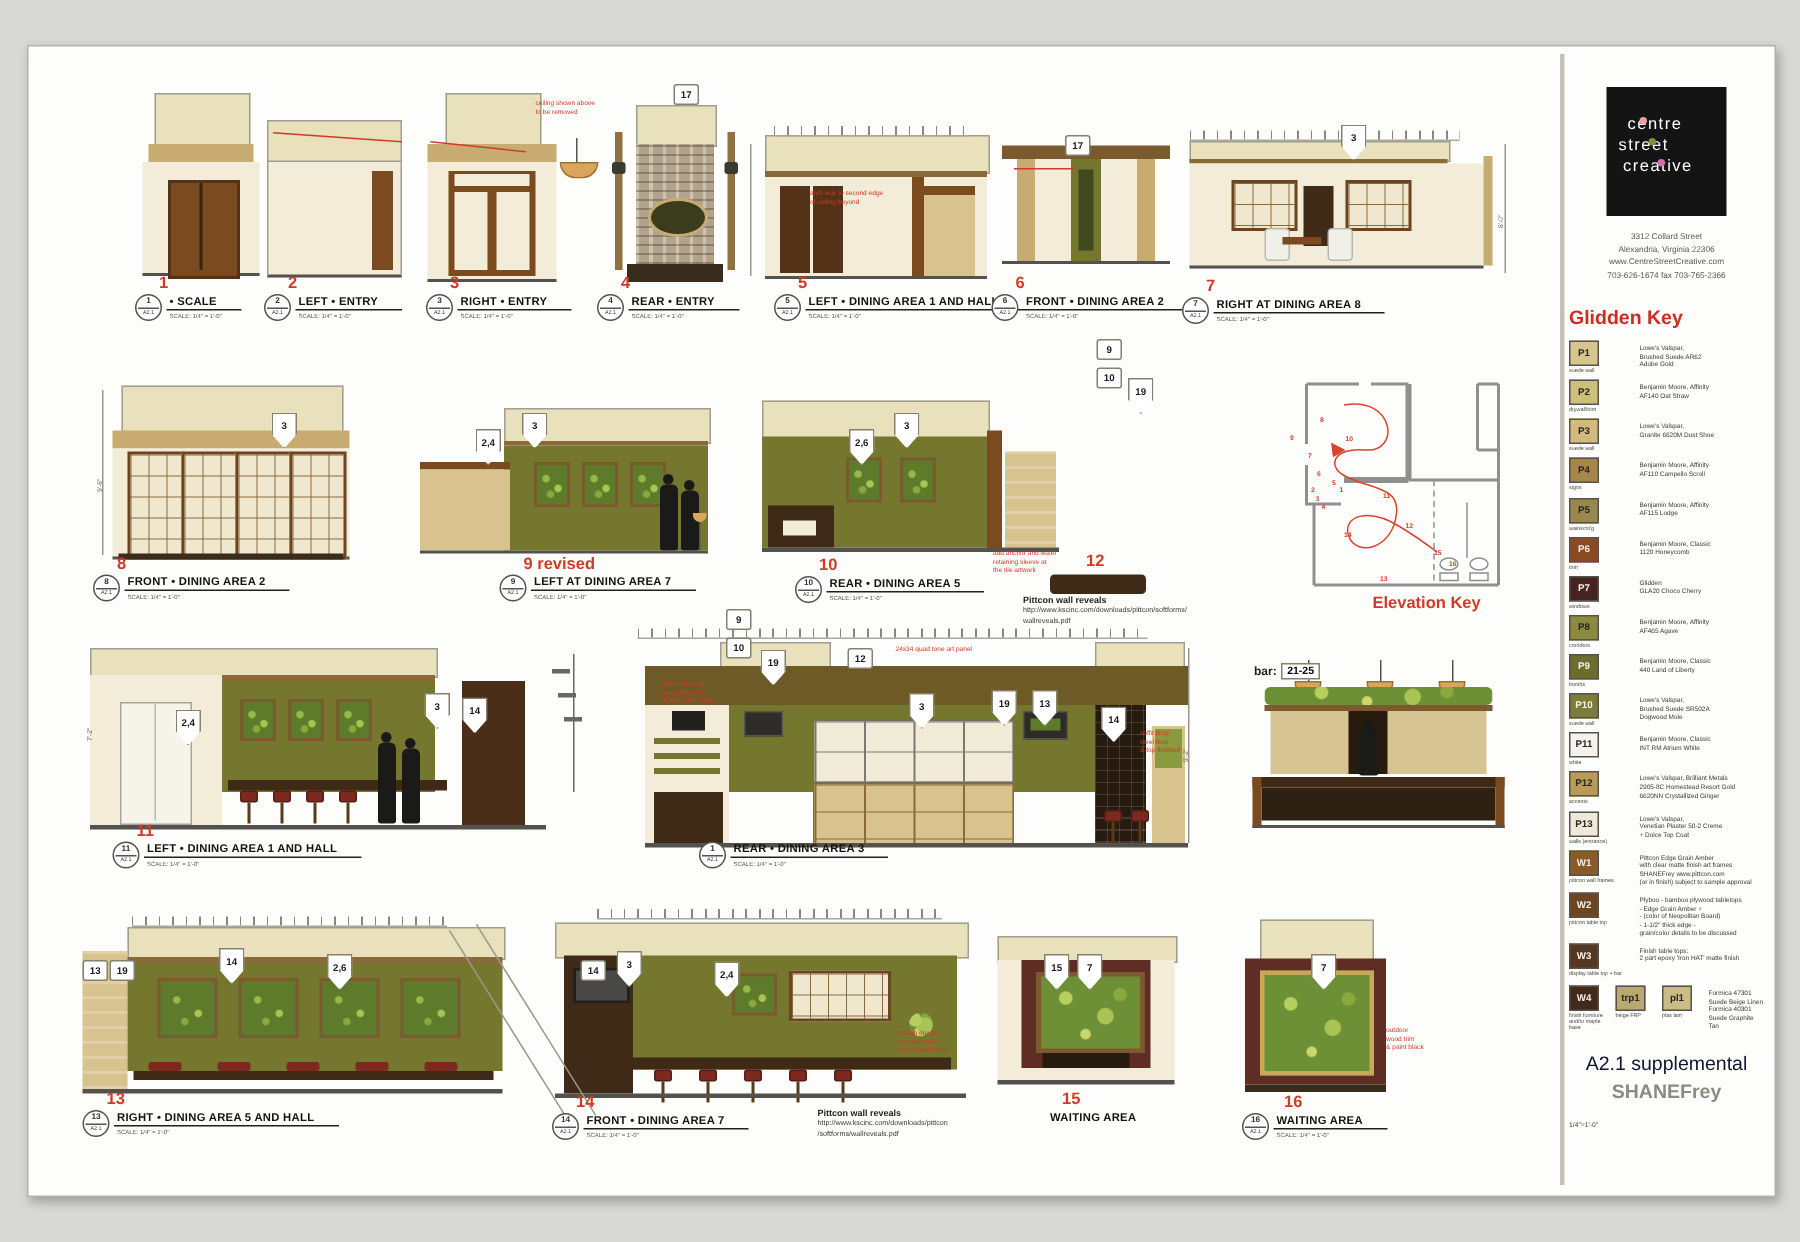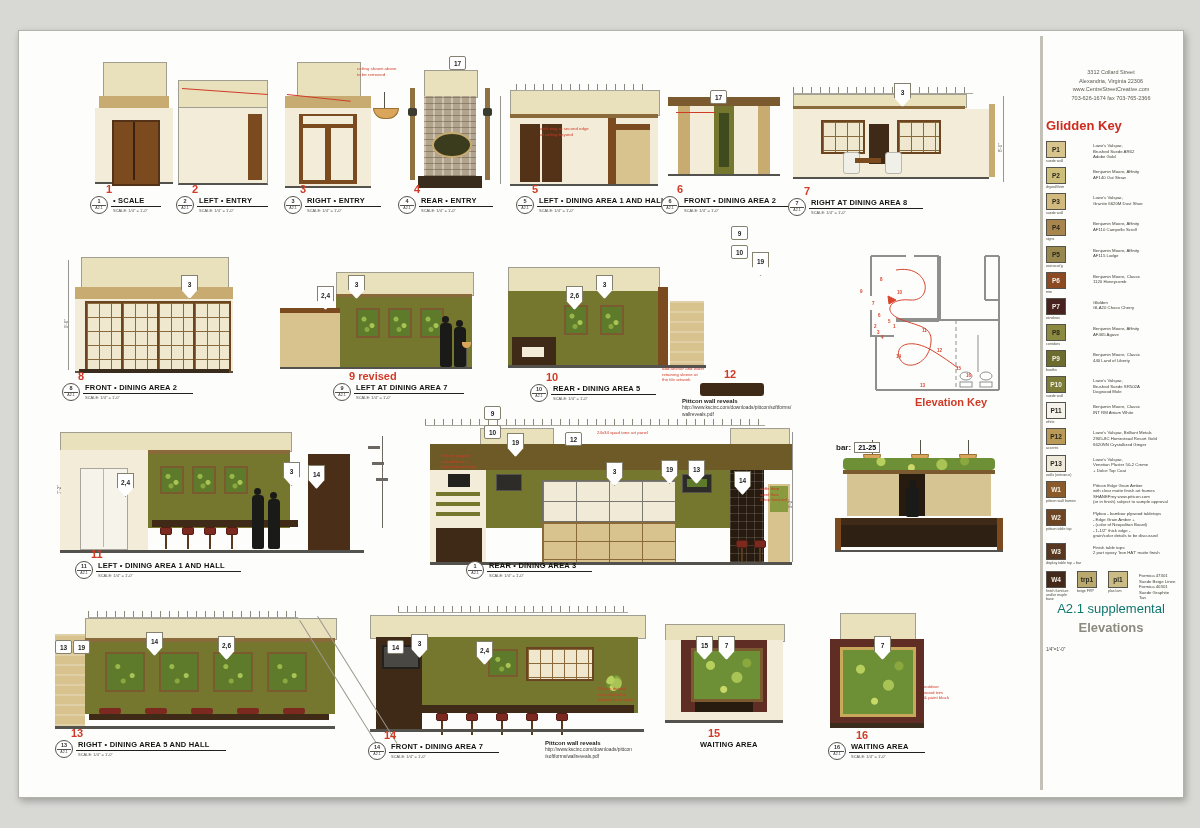--- a/index.html
+++ b/index.html
@@ -67,21 +67,21 @@
   .fk-row{display:flex;gap:7px;margin-bottom:4px;align-items:flex-start}
   .fk-left{width:40px;flex:0 0 auto}
   .fk-sw{width:18px;height:15px;border:1px solid #55534c;font-size:6.5px;font-weight:bold;display:flex;align-items:center;justify-content:center}
   .fk-sub{font-size:3.6px;color:#4a483f;line-height:1.15;margin-top:1px;width:40px}
   .fk-desc{font-size:4.3px;color:#3c3a32;line-height:1.3;padding-top:2px}
   #fk-bottom{display:flex;gap:5px;margin-top:6px;align-items:flex-start}
   #tavern{position:relative;width:116px;height:48px;border:2.5px solid #8f8d82;border-radius:50%;margin:26px auto 0;display:flex;flex-direction:column;align-items:center;justify-content:center;font-family:"DejaVu Serif",serif;color:#111}
   .tav1{font-size:10px;font-weight:bold;letter-spacing:.4px}
   .tav2{font-size:5px;font-style:italic;line-height:4px}
   .tav3{font-size:11.5px;font-weight:bold;letter-spacing:.4px}
-  #sheetnum{text-align:center;font-size:13px;color:#0f766e}
+  #sheetnum{margin-top:14px;text-align:center;font-size:13px;color:#0f172a}
   #sheetname{margin-top:4px;text-align:center;font-size:13px;font-weight:bold;color:#8d8b80}
   #sheetscale{margin-top:12px;font-size:4.5px;color:#4a483f}
   #keylabel{position:absolute;left:915px;top:396px;color:#d03b28;font-weight:bold;font-size:11px;z-index:9}
   .knum{position:absolute;color:#d8442e;font-size:4.5px;font-weight:bold;z-index:5}
   #barnote{position:absolute;left:836px;top:442px;z-index:9;display:flex;gap:3px;align-items:center}
   #barnote .bn{font-weight:bold;font-size:8px;color:#201e1a}
   #barnote .bnt{border:1px solid #84816f;background:#fff;font-weight:bold;font-size:7px;padding:1px 3px}
   .pend{position:absolute}
   .pend .stem{width:1px;height:14px;background:#55534c;margin:0 auto}
   .pend .shade{width:16px;height:8px;background:#daa65c;border:1px solid #9c7234;border-radius:0 0 9px 9px}
@@ -720,20 +720,28 @@
         <div>http://www.kscinc.com/downloads/pittcon</div>
         <div>/softforms/wallreveals.pdf</div>
       </div>
       <div class="dim" style="left: 998px; top: 152px;">8'-0"</div>
       <div class="dim" style="left: 64px; top: 328px;">9'-6"</div>
       <div class="dim" style="left: 788px; top: 508px;">9'-2"</div>
       <div class="dim" style="left: 57px; top: 494px;">7'-2"</div>
     </div>
 
   <div id="rightcol">
+    <div id="logo-box">
+      <div class="logo-line">centre</div>
+      <div class="logo-line" style="padding-left:8px">street</div>
+      <div class="logo-line" style="padding-left:11px">creative</div>
+      <div class="dot" style="background:#e8a0a0;left:22px;top:20px"></div>
+      <div class="dot" style="background:#8a8a40;left:28px;top:34px"></div>
+      <div class="dot" style="background:#d86ab0;left:34px;top:48px"></div>
+    </div>
     <div id="address">
       <div>3312 Collard Street</div>
       <div>Alexandria, Virginia 22306</div>
       <div>www.CentreStreetCreative.com</div>
       <div>703-626-1674  fax 703-765-2366</div>
     </div>
     <div id="fk-title">Glidden Key</div>
     <div id="fk-list">
         <div class="fk-row">
           <div class="fk-left">
@@ -917,16 +925,16 @@
         <div style="width: 26px;">
           <div class="fk-sw" style="background: rgb(203, 188, 133); color: rgb(42, 40, 32);">pl1</div>
           <div class="fk-sub" style="width: 26px;">plas lam</div>
         </div>
         <div class="fk-desc">
           <div>Formica 47301 Suede Beige Linen</div>
           <div>Formica 40301 Suede Graphite Tan</div>
         </div>
       </div>
     <div id="sheetnum">A2.1 supplemental</div>
-    <div id="sheetname">Elevations</div>
+    <div id="sheetname">SHANEFrey</div>
     <div id="sheetscale">1/4"=1'-0"</div>
   </div>
 </div>
 
 </body></html>

